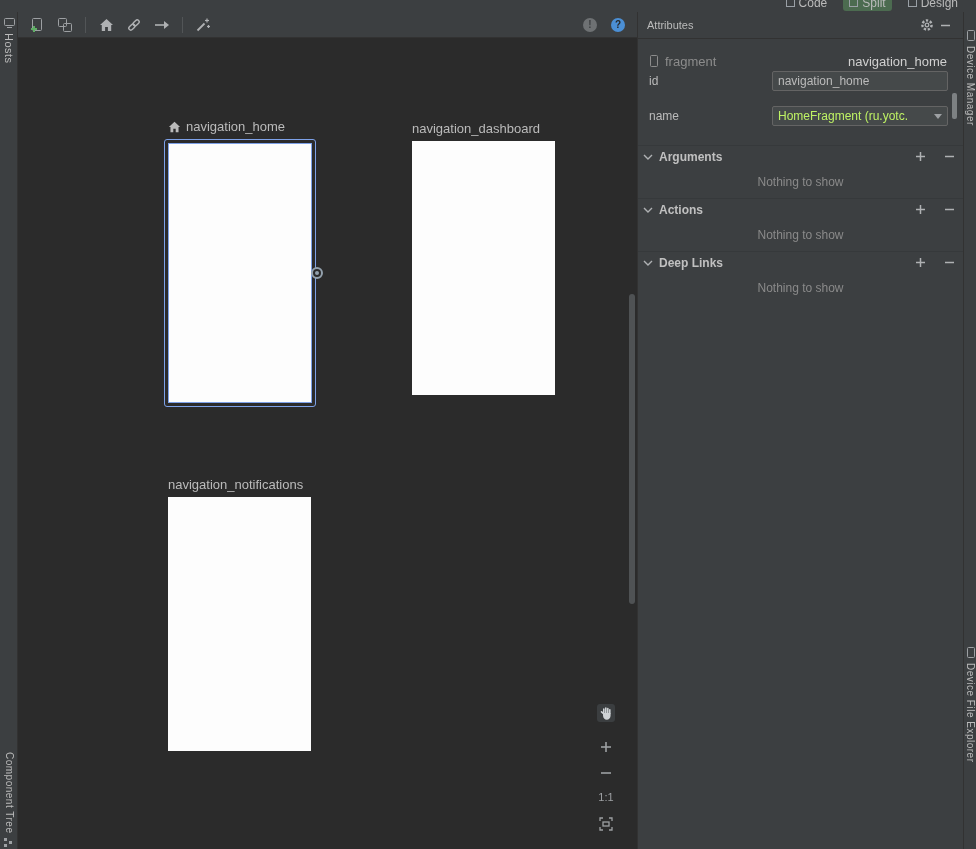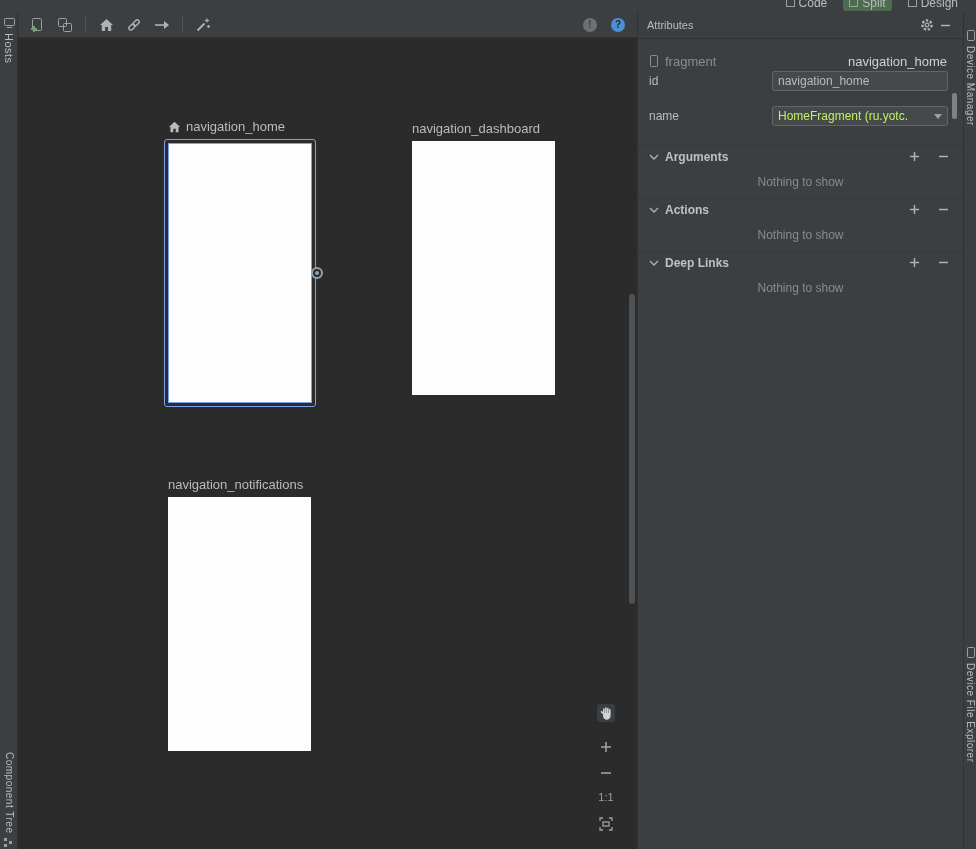--- a/index.html
+++ b/index.html
@@ -68,21 +68,21 @@
   .field-input { position:absolute; left:123px; width:176px; height:20px; background:#45494a; border:1px solid #646464;
     border-radius:2px; color:#bbbbbb; font-size:12px; padding:0 5px; font-family:inherit; outline:none; }
   .combo { position:absolute; left:123px; width:176px; height:20px; background:#45494a; border:1px solid #646464;
     border-radius:2px; display:flex; align-items:center; padding:0 5px; overflow:hidden; }
   .combo-val { color:#bef264; font-size:12px; white-space:nowrap; overflow:hidden; flex:1; }
   .combo-arrow { width:0; height:0; border-left:4px solid transparent; border-right:4px solid transparent;
     border-top:5px solid #9da0a3; margin-left:4px; flex:none; }
   .attrs-scroll { position:absolute; right:6px; top:81px; width:5px; height:26px; background:#7d8183; border-radius:2px; }
 
   .sections { position:absolute; left:0; right:0; top:133px; }
-  .section-header { height:22px; display:flex; align-items:center; padding:0 11px; border-top:1px solid #36393b; }
+  .section-header { height:22px; display:flex; align-items:center; padding:0 5px; border-top:1px solid #36393b; }
   .section-title { font-weight:bold; color:#c0c0c0; font-size:12px; margin-left:6px; }
   .section-actions { margin-left:auto; display:flex; gap:11px; align-items:center; }
   .section-empty { height:31px; display:flex; justify-content:center; align-items:flex-start; padding-top:8px;
     color:#8a8a8a; font-size:12px; }
 </style>
 </head>
 <body>
 
 <div id="app">
 

